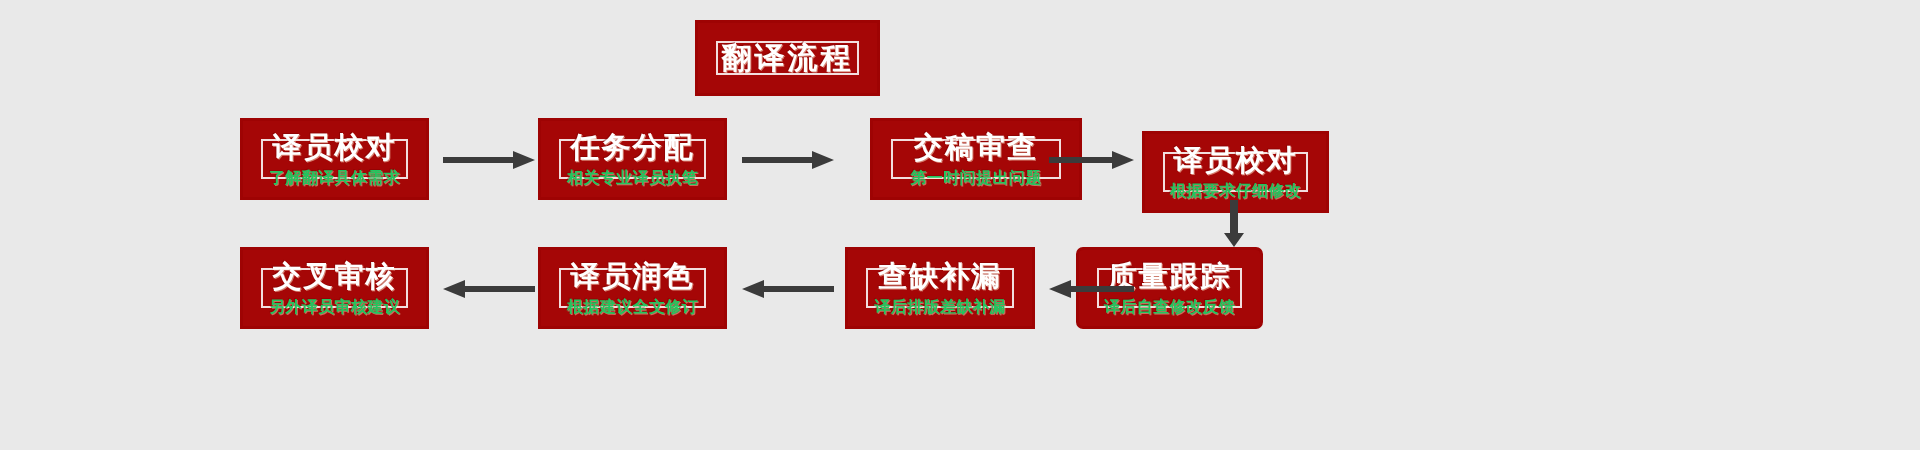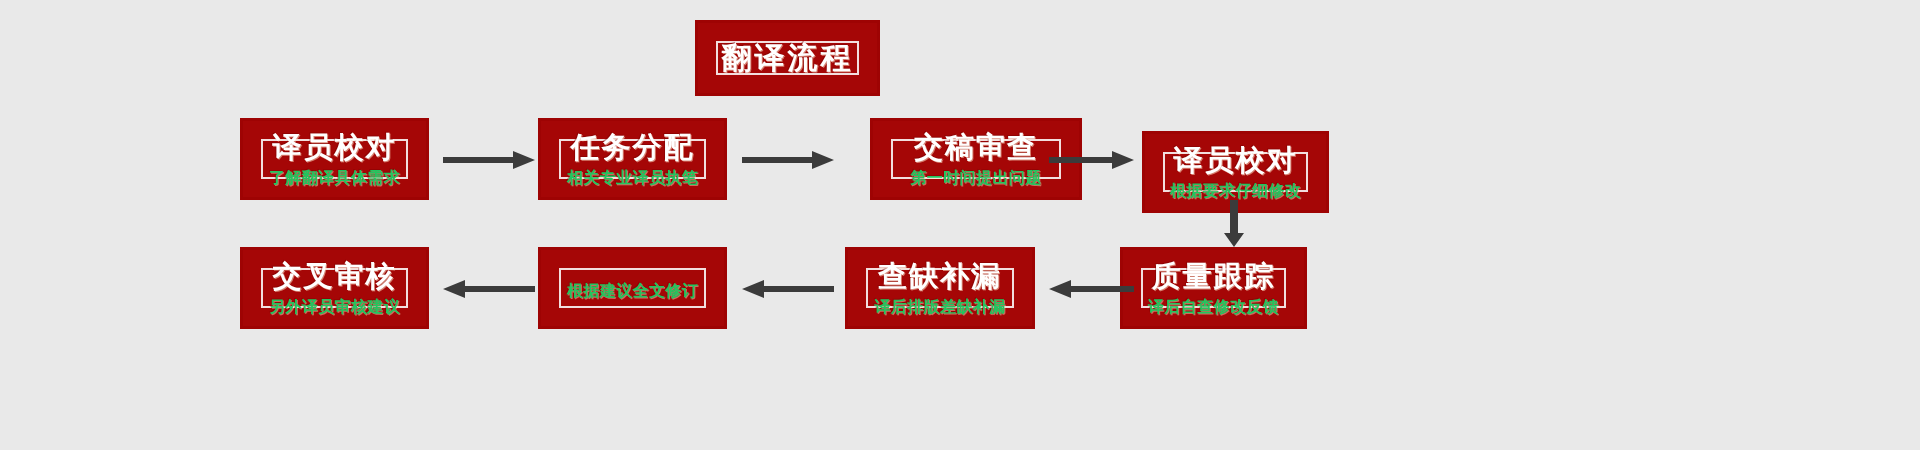--- a/index.html
+++ b/index.html
@@ -83,21 +83,21 @@
   .row2 { top: 247px; height: 82px; }
 
   .n1 { left: 240px;  width: 189px; }
   .n2 { left: 538px;  width: 189px; }
   .n3 { left: 845px;  width: 212px; margin-left: 25px; }
   .n4 { left: 1142px; width: 187px; margin-top: 13px; }
 
   .m1 { left: 240px;  width: 189px; }  
   .m2 { left: 538px;  width: 189px; }  
   .m3 { left: 845px;  width: 190px; }  
-  .m4 { left: 1120px; width: 187px; }  
+  .m4 { left: 1076px; width: 187px; border-radius: 7px; }  
 
   
   .arrow {
     position: absolute;
     display: block;
   }
   .arrow svg { display: block; }
 
   
   .ar-h1 { left: 443px;  top: 148px; }
@@ -153,20 +153,21 @@
 
   <div class="node row2 m1">
     <div class="inner">
       <div class="title">交叉审核</div>
       <div class="subtitle">另外译员审核建议</div>
     </div>
   </div>
 
   <div class="node row2 m2">
     <div class="inner">
+      <div class="title">译员润色</div>
       <div class="subtitle">根据建议全文修订</div>
     </div>
   </div>
 
   <div class="node row2 m3">
     <div class="inner">
       <div class="title">查缺补漏</div>
       <div class="subtitle">译后排版差缺补漏</div>
     </div>
   </div>

